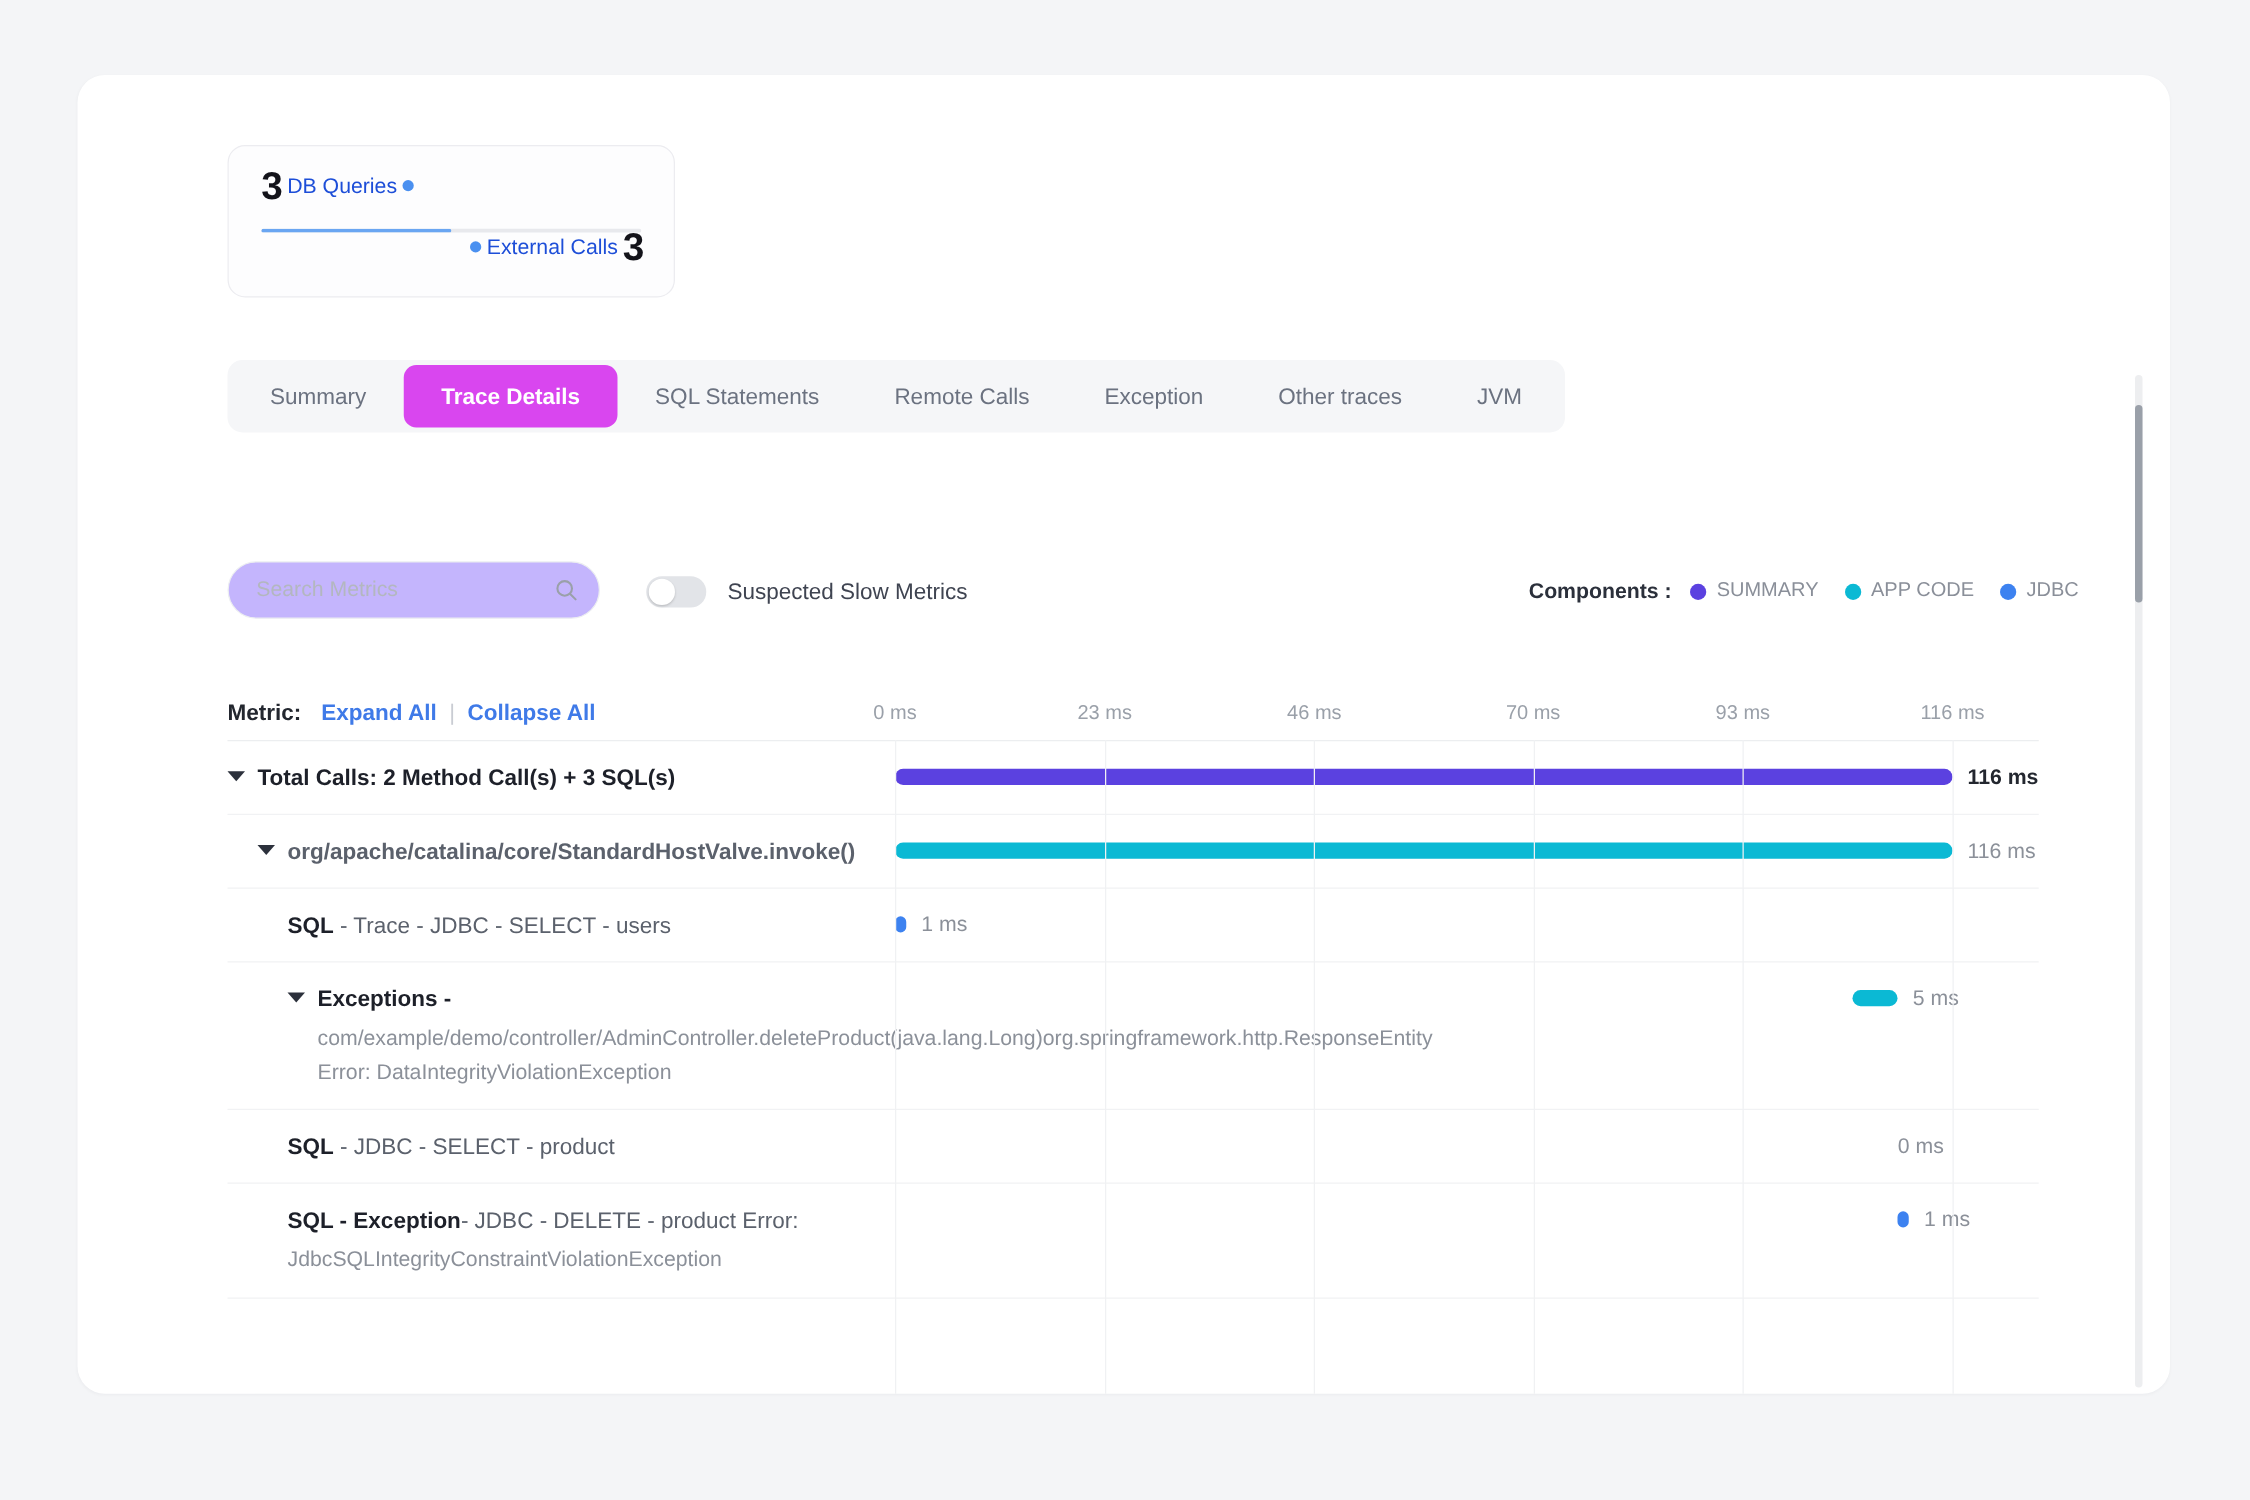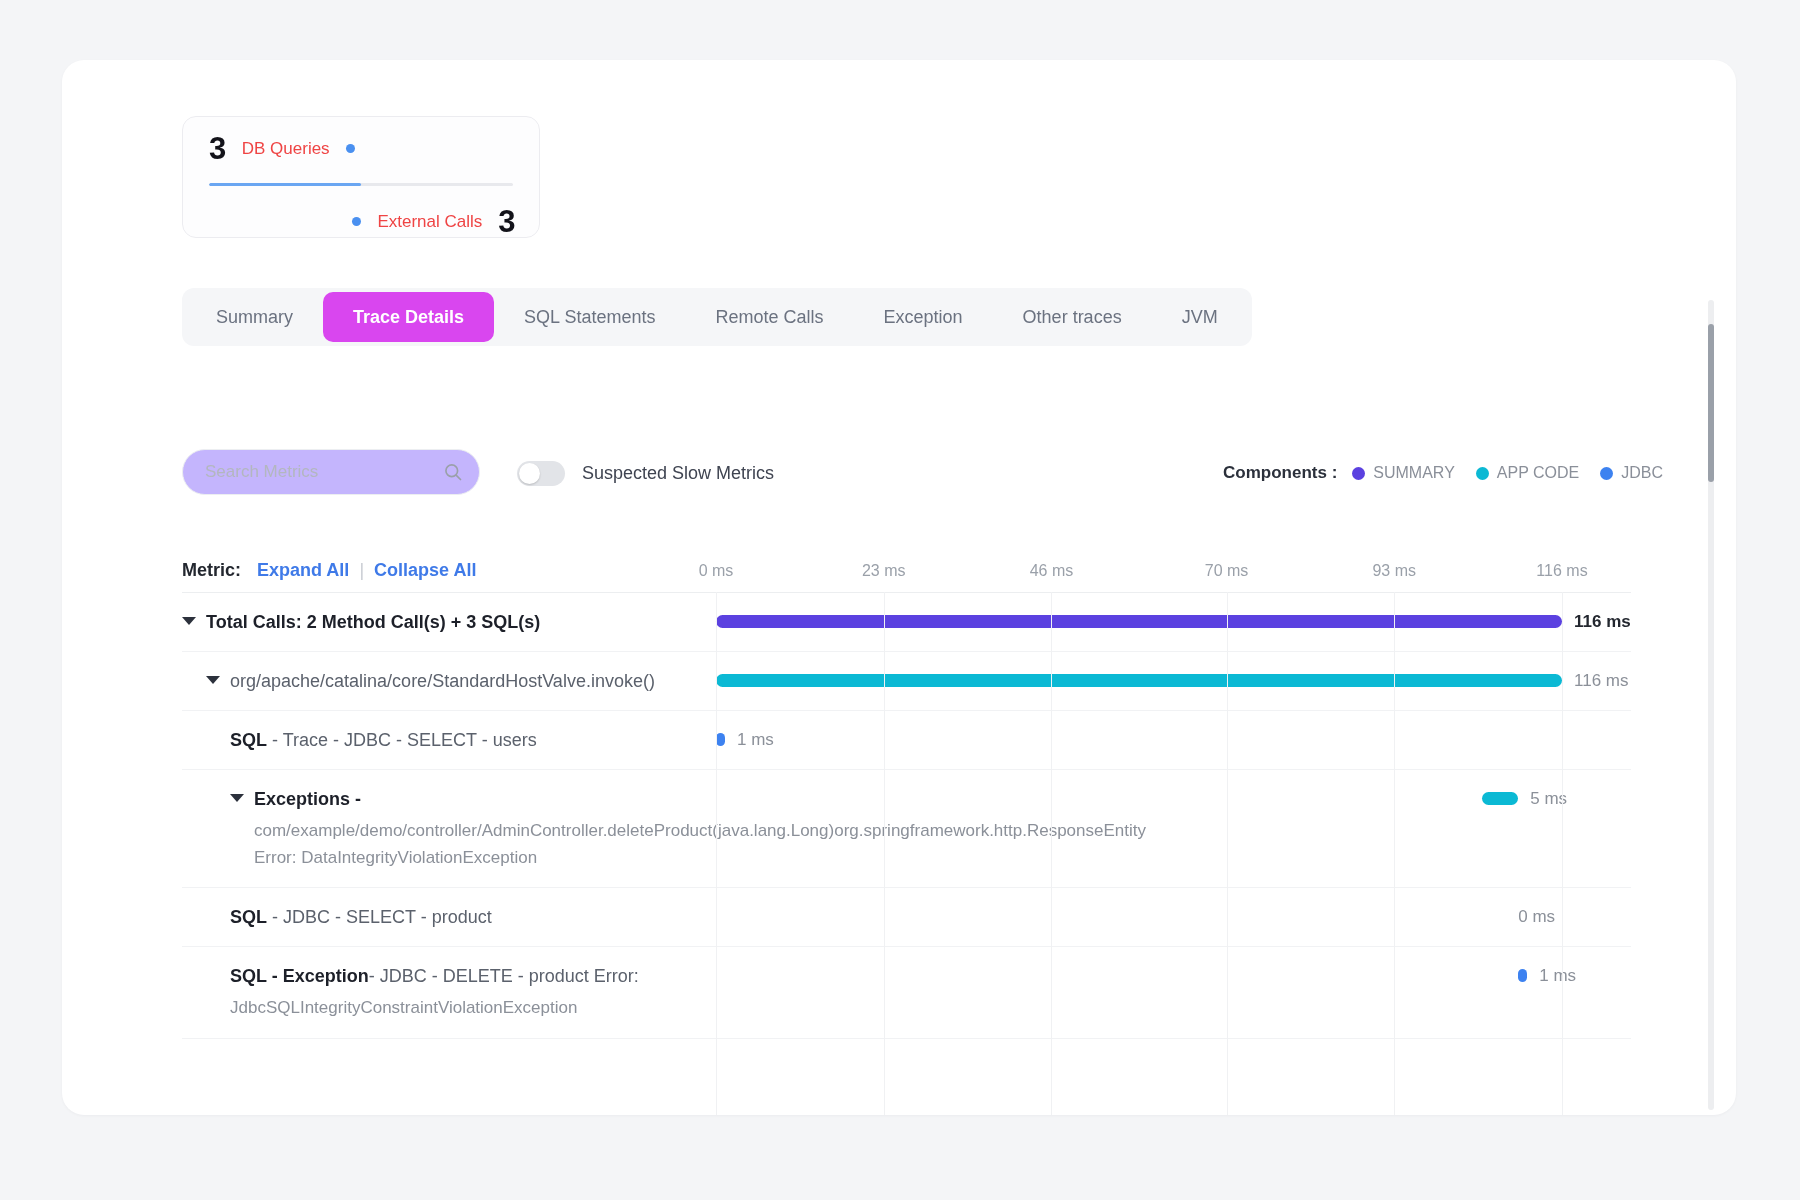--- a/index.html
+++ b/index.html
@@ -44,33 +44,33 @@
     border: 1px solid #ececf0;
     border-radius: 14px;
     background: #fdfdfe;
   }
   .stat-row {
     position: absolute;
     display: flex;
     align-items: center;
   }
   .stat-row.top  { left: 26px;  top: 16px; }
-  .stat-row.bot  { right: 24px; bottom: 0; }
+  .stat-row.bot  { right: 24px; bottom: 24px; }
 
   .stat-num {
     font-size: 31px;
     font-weight: 700;
     color: #13131a;
     letter-spacing: -0.5px;
     line-height: 1;
   }
   .stat-label {
     font-size: 17px;
-    color: #ef4444;
-    margin: 0 16px;
+    color: #1d4ed8;
+    margin: 0 4px;
     line-height: 1;
   }
   .stat-dot {
     width: 9px; height: 9px;
     border-radius: 50%;
     background: #4a90f0;
     display: inline-block;
   }
 
   .stat-bar {
@@ -437,21 +437,21 @@
                 <span class="caret"></span>
                 <span><span class="strong">Total Calls: 2 Method Call(s) + 3 SQL(s)</span></span>
               </div>
             </div>
             <div class="row-right">
               <div class="bar" style="left: 0px; width: 846px; top: 22px; background: rgb(91, 65, 224);"></div>
               <div class="dur bold" style="left: 858px; top: 29px;">116 ms</div>
             </div>
           </div>
           <div class="row">
-            <div class="row-left" style="padding-left: 24px;">
+            <div class="row-left" style="padding-left: 24px; font-weight: bold;">
               <div class="row-title">
                 <span class="caret"></span>
                 <span><span>org/apache/catalina/core/StandardHostValve.invoke()</span></span>
               </div>
             </div>
             <div class="row-right">
               <div class="bar" style="left: 0px; width: 846px; top: 22px; background: rgb(11, 185, 212);"></div>
               <div class="dur" style="left: 858px; top: 29px;">116 ms</div>
             </div>
           </div>

